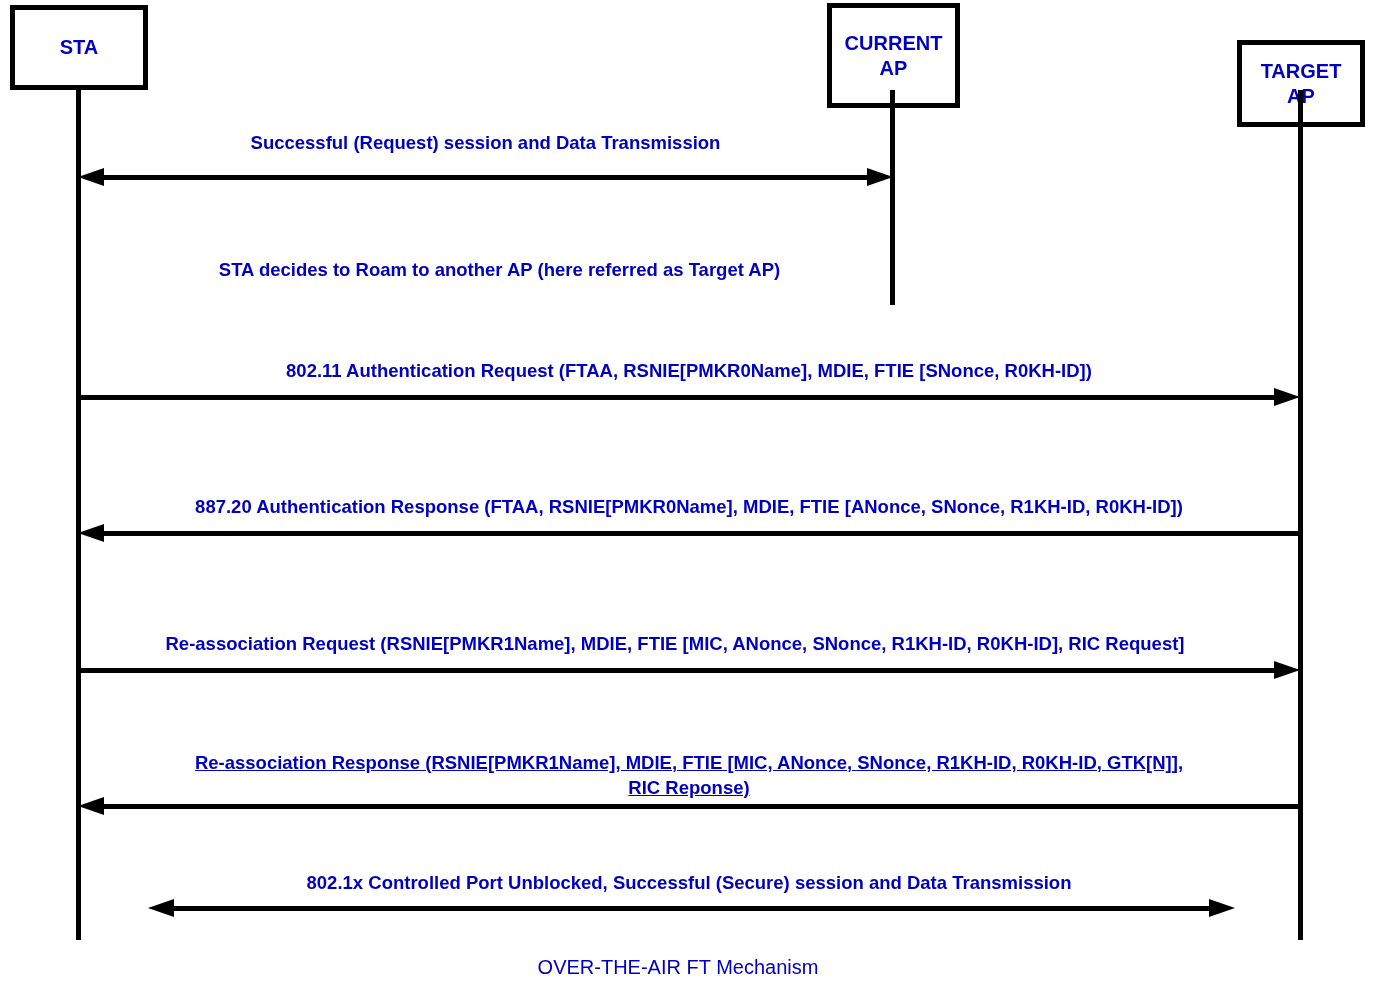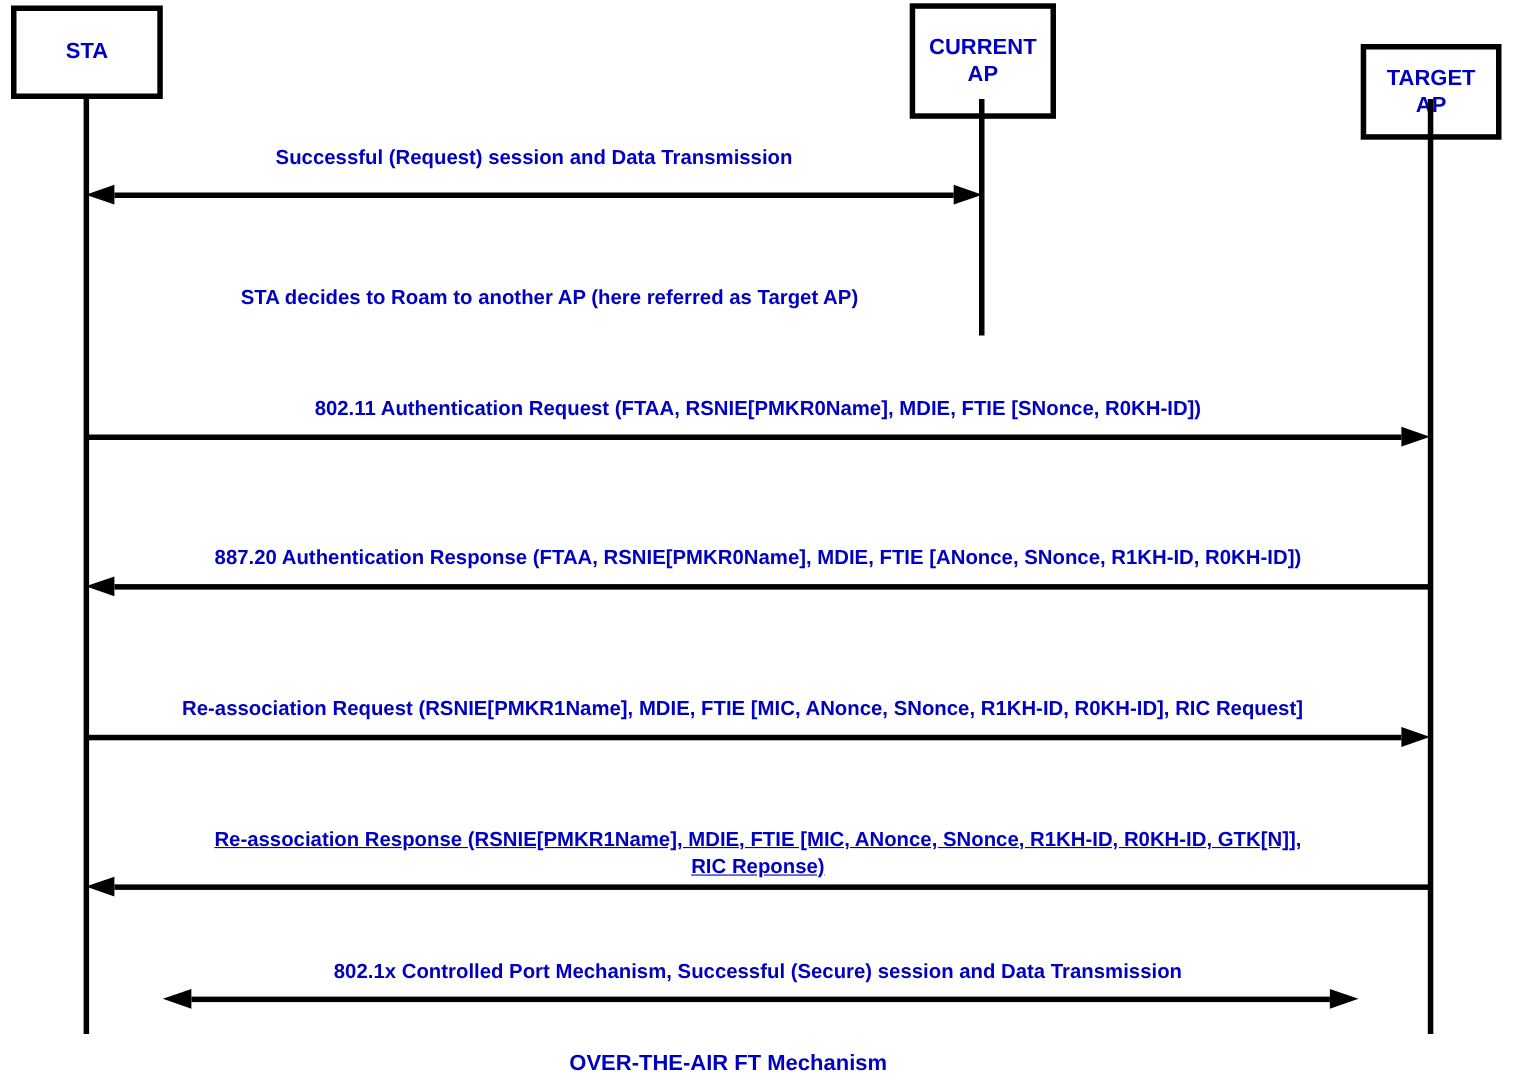--- a/index.html
+++ b/index.html
@@ -53,24 +53,25 @@
     align-items: center;
   }
   .arrow .shaft { flex: 1; height: 5px; background: #000000; }
   .head { width: 0; height: 0; border-top: 9px solid transparent; border-bottom: 9px solid transparent; }
   .head-right { border-left: 26px solid #000000; }
   .head-left  { border-right: 26px solid #000000; }
 
   .diagram-title {
     position: absolute;
     color: #0000c0;
-    font-weight: bold;
+    font-weight: normal;
     font-size: 20px;
     text-align: center;
     white-space: nowrap;
+    margin-left: 16px;
   }
 </style>
 </head>
 <body>
 
 <div class="canvas">
 
   <div class="actor-box" style="left:10px; top:5px; width:138px; height:85px;">
     <span>STA</span>
   </div>
@@ -114,21 +115,21 @@
     <span class="head head-right"></span>
   </div>
 
   <div class="msg-label multiline" style="left:78px; top:750px; width:1222px;text-decoration:underline;">Re-association Response (RSNIE[PMKR1Name], MDIE, FTIE [MIC, ANonce, SNonce, R1KH-ID, R0KH-ID, GTK[N]],
 RIC Reponse)</div>
   <div class="arrow" style="left:78px; top:796px; width:1222px;">
     <span class="head head-left"></span>
     <span class="shaft"></span>
   </div>
 
-  <div class="msg-label" style="left:78px; top:870px; width:1222px;">802.1x Controlled Port Mechanism, Successful (Secure) session and Data Transmission</div>
+  <div class="msg-label" style="left:78px; top:870px; width:1222px;">802.1x Controlled Port Unblocked, Successful (Secure) session and Data Transmission</div>
   <div class="arrow" style="left:148px; top:898px; width:1087px;">
     <span class="head head-left"></span>
     <span class="shaft"></span>
     <span class="head head-right"></span>
   </div>
 
   <div class="diagram-title" style="left:0px; top:956px; width:1324px;">OVER-THE-AIR FT Mechanism</div>
 
 </div>
 

